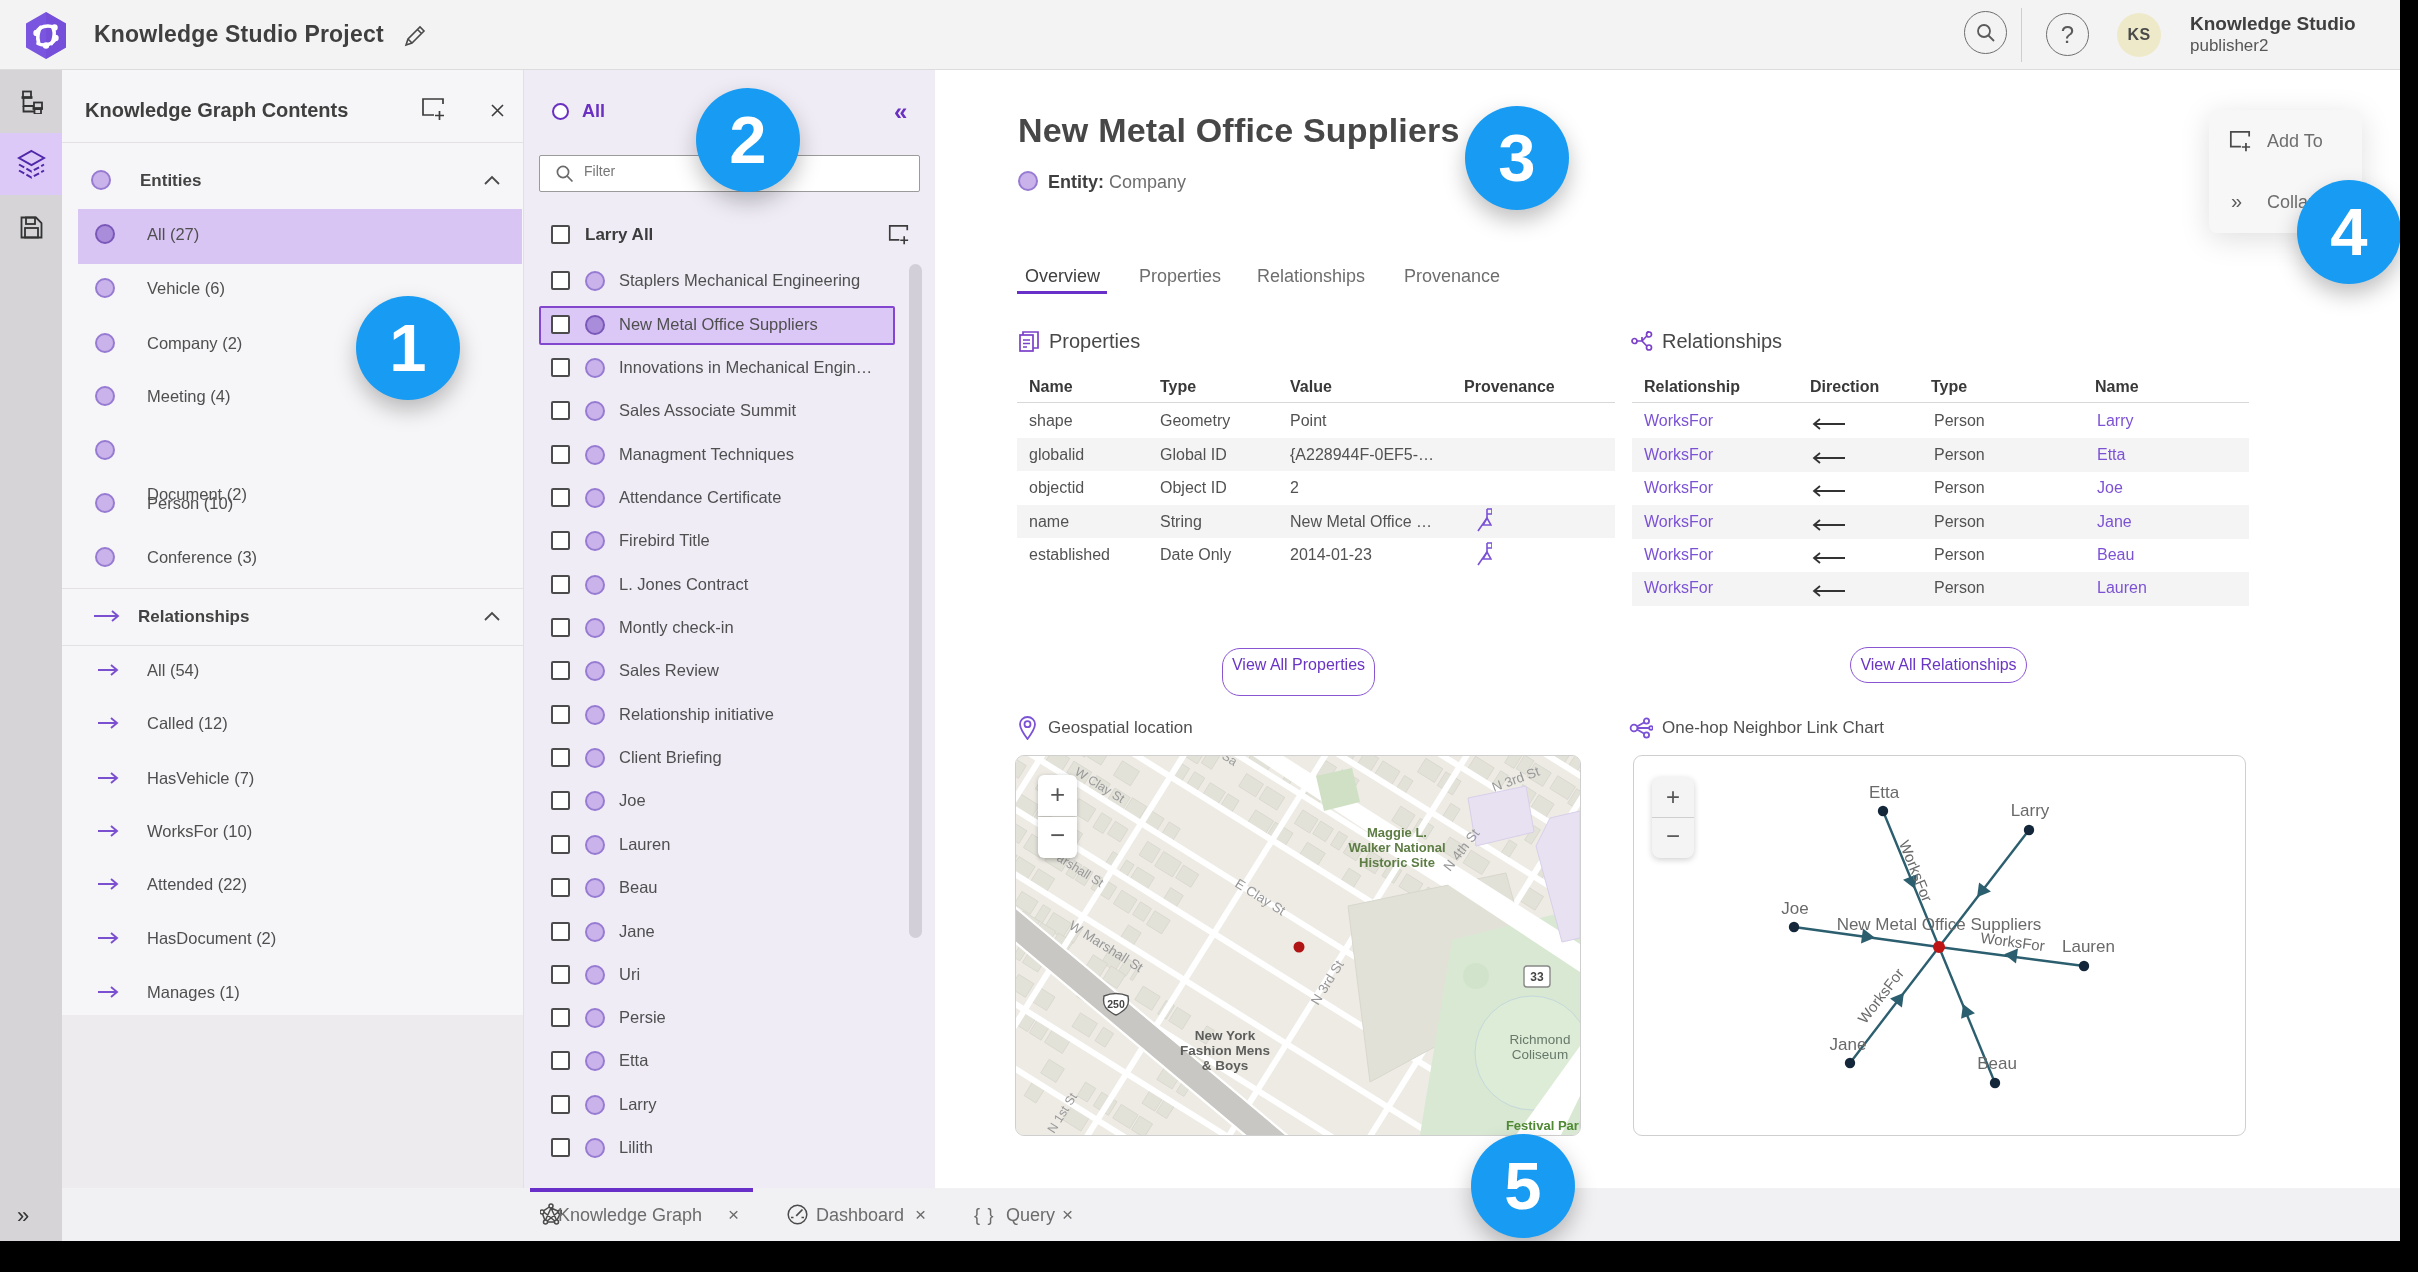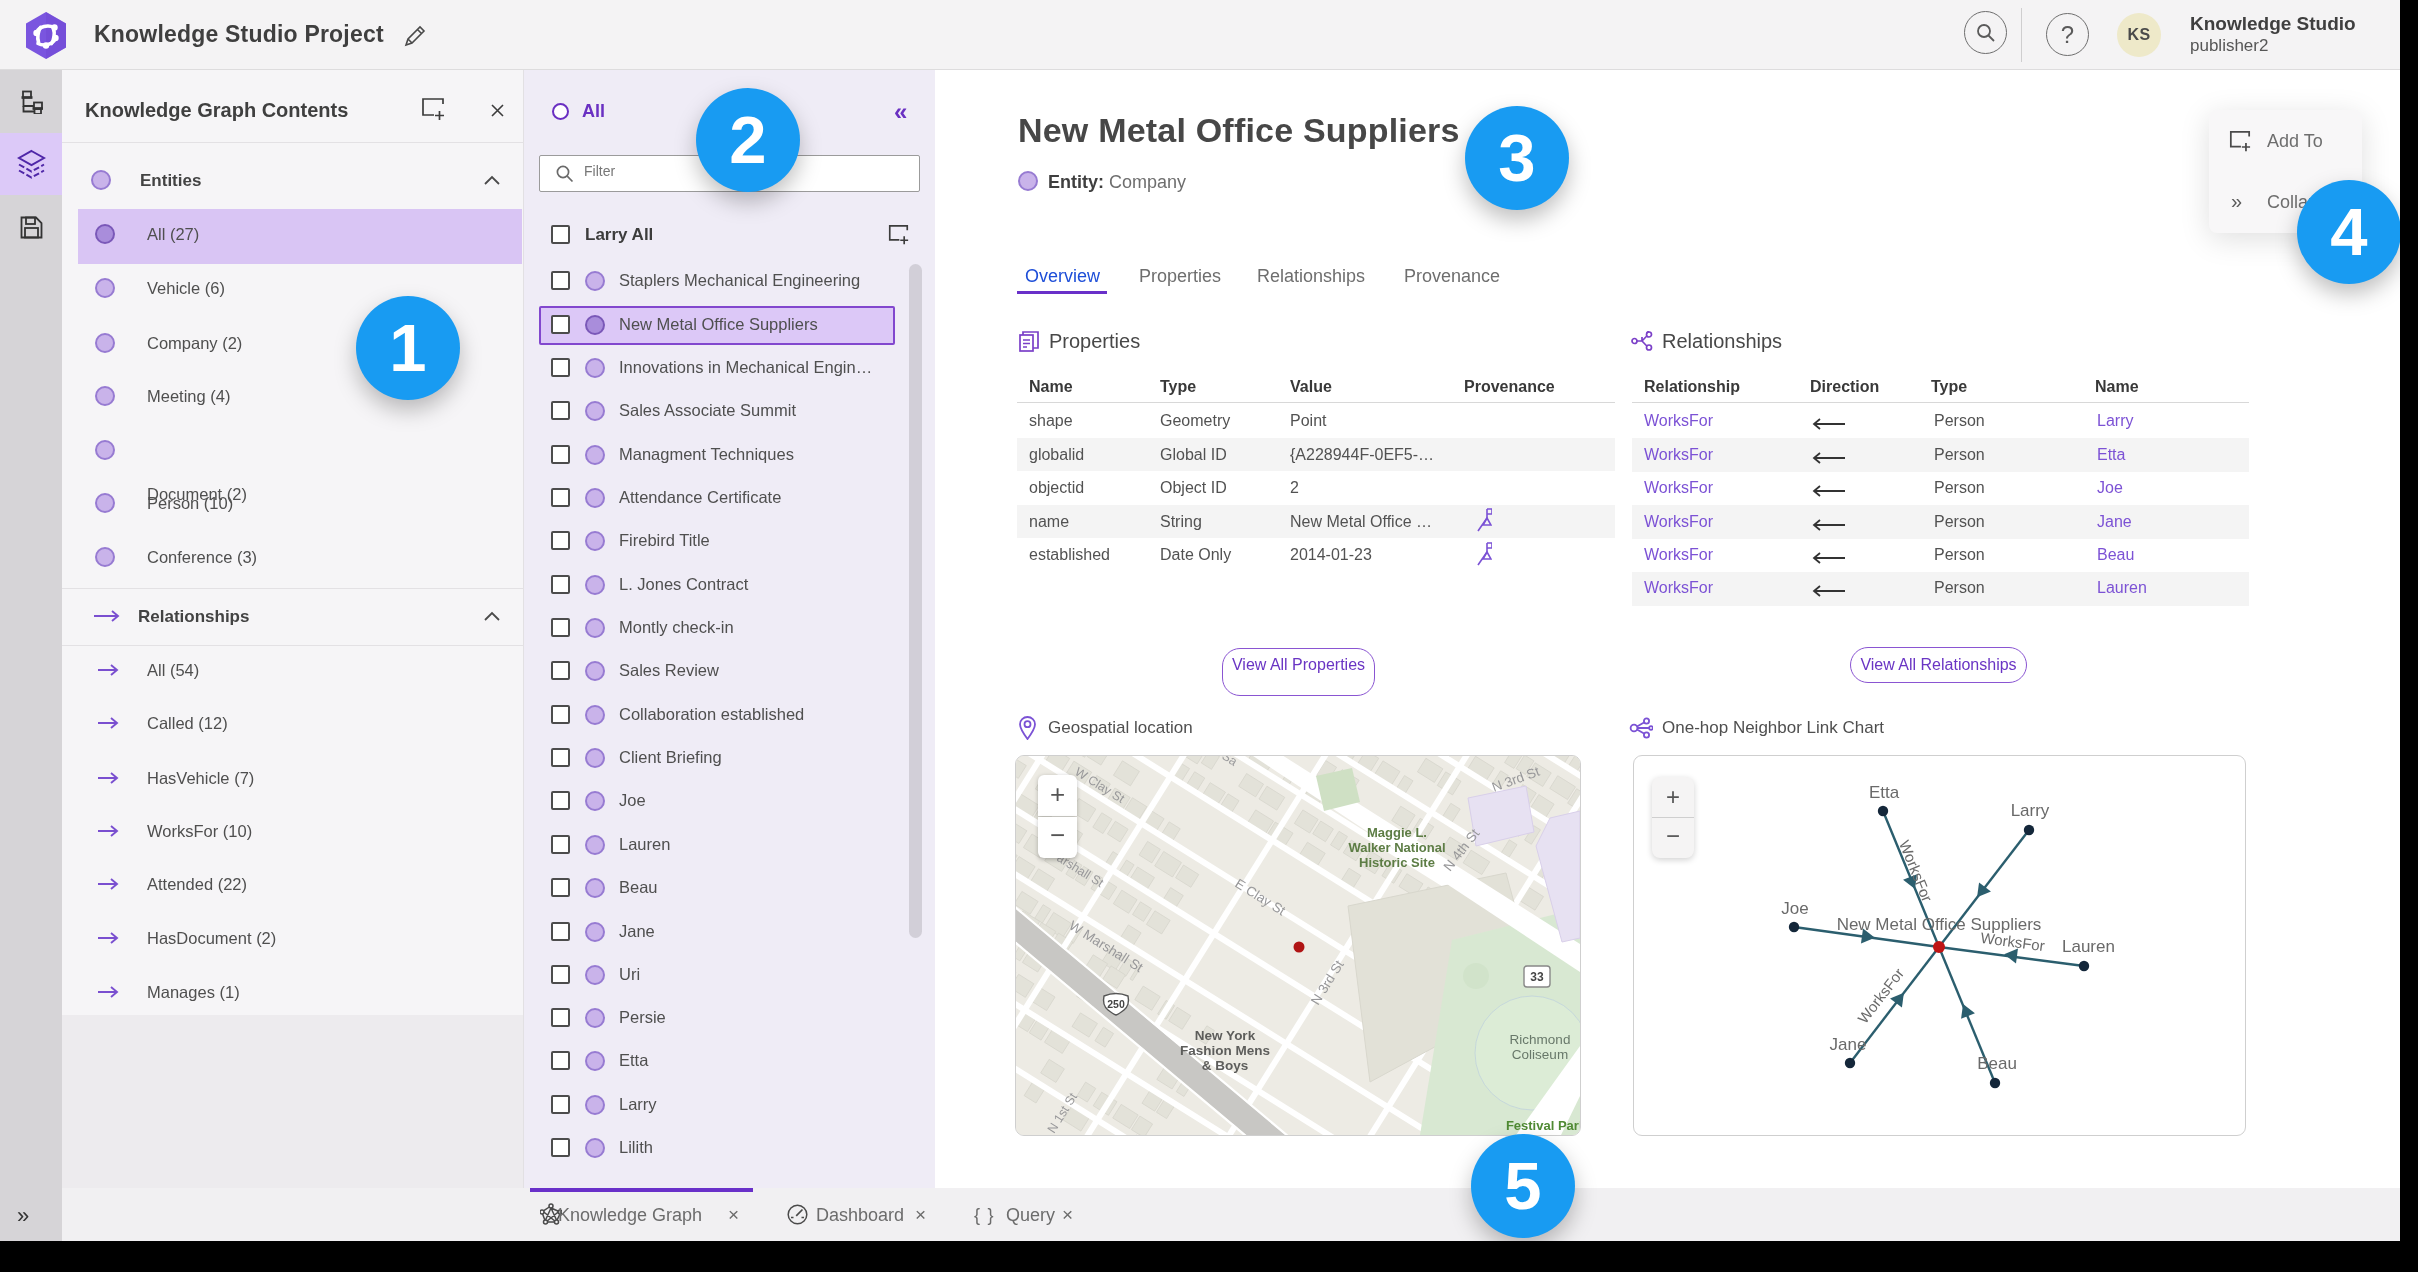--- a/index.html
+++ b/index.html
@@ -240,21 +240,21 @@
 <div class="abs pcirc" style="left:585px; top:575px;"></div>
 <div class="abs itemtxt" style="left:619px; top:575px;">L. Jones Contract</div>
 <div class="abs cbox" style="left:551px; top:618px;"></div>
 <div class="abs pcirc" style="left:585px; top:618px;"></div>
 <div class="abs itemtxt" style="left:619px; top:618px;">Montly check-in</div>
 <div class="abs cbox" style="left:551px; top:661px;"></div>
 <div class="abs pcirc" style="left:585px; top:661px;"></div>
 <div class="abs itemtxt" style="left:619px; top:661px;">Sales Review</div>
 <div class="abs cbox" style="left:551px; top:705px;"></div>
 <div class="abs pcirc" style="left:585px; top:705px;"></div>
-<div class="abs itemtxt" style="left:619px; top:705px;">Collaboration established</div>
+<div class="abs itemtxt" style="left:619px; top:705px;">Relationship initiative</div>
 <div class="abs cbox" style="left:551px; top:748px;"></div>
 <div class="abs pcirc" style="left:585px; top:748px;"></div>
 <div class="abs itemtxt" style="left:619px; top:748px;">Client Briefing</div>
 <div class="abs cbox" style="left:551px; top:791px;"></div>
 <div class="abs pcirc" style="left:585px; top:791px;"></div>
 <div class="abs itemtxt" style="left:619px; top:791px;">Joe</div>
 <div class="abs cbox" style="left:551px; top:835px;"></div>
 <div class="abs pcirc" style="left:585px; top:835px;"></div>
 <div class="abs itemtxt" style="left:619px; top:835px;">Lauren</div>
 <div class="abs cbox" style="left:551px; top:878px;"></div>
@@ -277,21 +277,21 @@
 <div class="abs itemtxt" style="left:619px; top:1095px;">Larry</div>
 <div class="abs cbox" style="left:551px; top:1138px;"></div>
 <div class="abs pcirc" style="left:585px; top:1138px;"></div>
 <div class="abs itemtxt" style="left:619px; top:1138px;">Lilith</div>
 <div class="abs" id="main"></div>
 <div class="abs" id="mtitle">New Metal Office Suppliers</div>
 
 <div class="abs pcirc" style="left:1018px; top:171px;"></div>
 <div class="abs" style="left:1048px; top:172px; font-size:18px; font-weight:bold; color:#3f3f3f;">Entity: <span style="font-weight:normal; color:#6e6e6e;">Company</span></div>
 
-<div class="abs tabtxt" style="left:1025px; top:266px; color:#1d4ed8;">Overview</div>
+<div class="abs tabtxt" style="left:1025px; top:266px; color:#404040;">Overview</div>
 <div class="abs tabtxt" style="left:1139px; top:266px;">Properties</div>
 <div class="abs tabtxt" style="left:1257px; top:266px;">Relationships</div>
 <div class="abs tabtxt" style="left:1404px; top:266px;">Provenance</div>
 <div class="abs" id="tabline"></div>
 
 <svg class="abs" style="left:1019px; top:331px;" width="20" height="21" viewBox="0 0 20 21" fill="none" stroke="#7b40c8" stroke-width="1.7">
   <rect x="1" y="4" width="13" height="16"></rect>
   <path d="M4 4 L4 1 L19 1 L19 17 L14 17"></path>
   <path d="M4 9 H11 M4 12.5 H11 M4 16 H8"></path>
 </svg>

